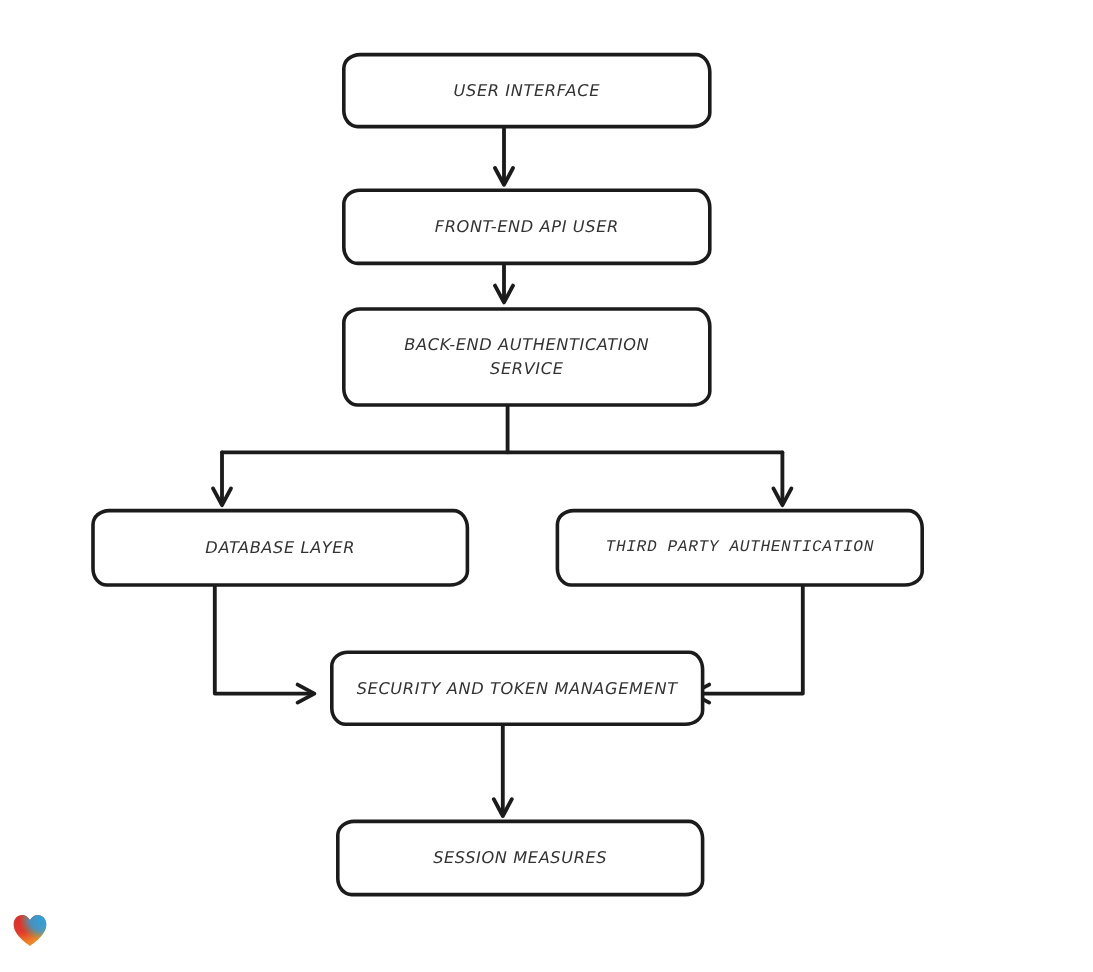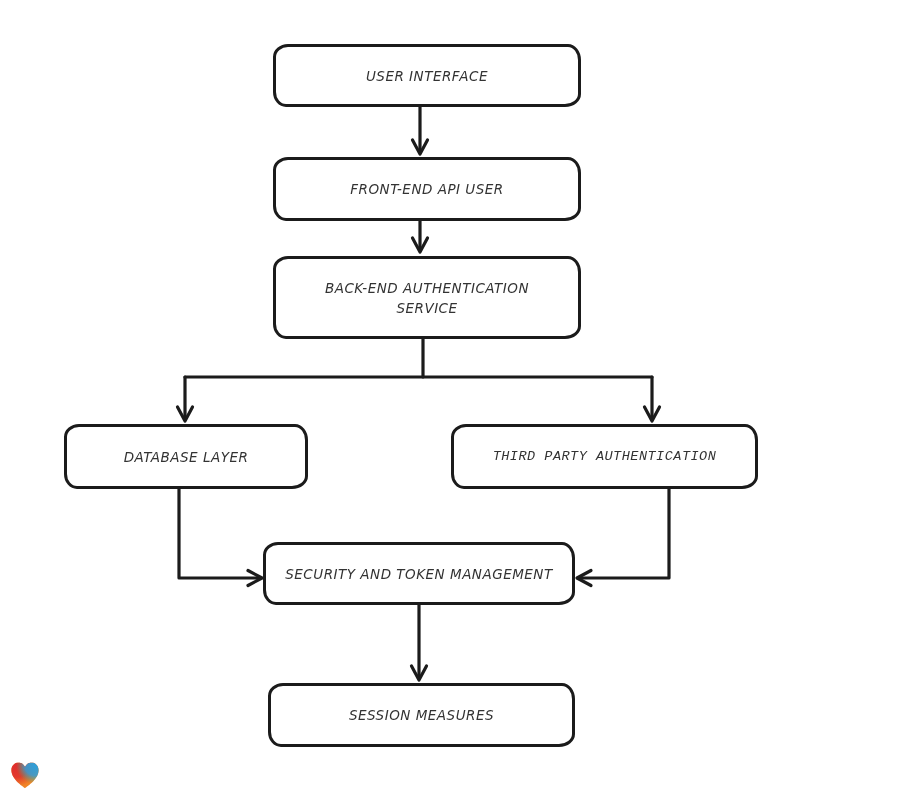--- a/index.html
+++ b/index.html
@@ -40,25 +40,26 @@
     align-items: center;
     justify-content: center;
     text-align: center;
     padding: 4px 16px;
     font-style: italic;
     font-size: 13.5px;
     letter-spacing: 0.5px;
     line-height: 20px;
     color: #333333;
     cursor: default;
+    margin-left: 12px;
   }
   .n1 { left: 273px; top:  44px; width: 308px; height: 63px; }
   .n2 { left: 273px; top: 157px; width: 308px; height: 64px; }
   .n3 { left: 273px; top: 256px; width: 308px; height: 83px; justify-content: center; }
-  .n4 { left:  64px; top: 424px; width: 244px; height: 65px; }
+  .n4 { left:  64px; top: 424px; width: 315px; height: 65px; }
   .n5 { left: 451px; top: 424px; width: 307px; height: 65px; font-family: Liberation Mono, monospace; }
   .n6 { left: 263px; top: 542px; width: 312px; height: 63px; }
   .n7 { left: 268px; top: 683px; width: 307px; height: 64px; }
   .logo {
     position: absolute;
     left: 10px;
     top: 760px;
     width: 30px;
     height: 31px;
     cursor: pointer;

